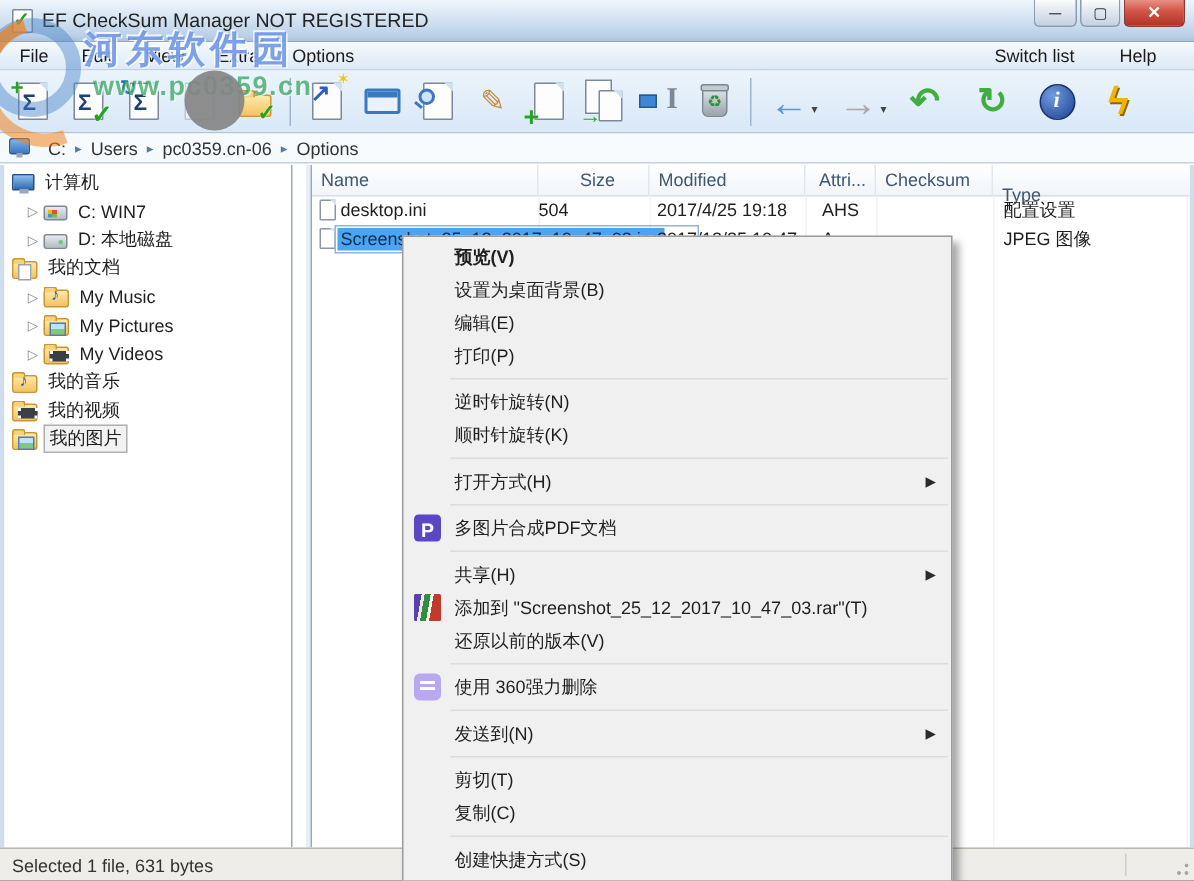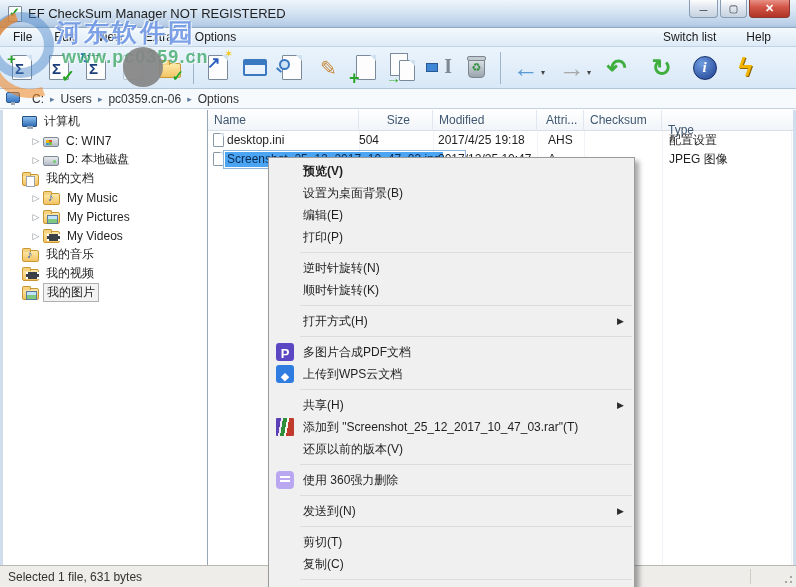--- a/index.html
+++ b/index.html
@@ -77,21 +77,21 @@
   
   .breadcrumb{position:absolute;left:0;top:89px;right:0;height:20px;background:#f7fafd;border-bottom:1px solid #c3d3e4;
     display:flex;align-items:center;padding-left:6px;color:#333;}
   .bc-icon{width:14px;height:11px;background:linear-gradient(#7fb2e8,#3a78c2);border:1px solid #2a5a94;border-radius:2px;position:relative;margin-right:8px;margin-top:-2px;}
   .bc-icon::after{content:"";position:absolute;left:4px;bottom:-3px;width:4px;height:3px;background:#9aa8b6;}
   .bc-seg{padding:0 4px;}
   .bc-sep{color:#5a7aa0;font-size:9px;padding:0 2px;}
   
   .frame-left{position:absolute;left:0;top:110px;width:3px;bottom:22px;background:#cfdded;}
   .frame-right{position:absolute;right:0;top:110px;width:3px;bottom:22px;background:#cfdded;}
-  .tree{position:absolute;left:17px;top:110px;width:192px;bottom:22px;background:#fff;border-right:1px solid #98a6b5;padding-top:2px;}
+  .tree{position:absolute;left:3px;top:110px;width:192px;bottom:22px;background:#fff;border-right:1px solid #98a6b5;padding-top:2px;}
   .splitter{position:absolute;left:204px;top:110px;width:3px;bottom:22px;background:#e8eef5;}
   .tree-row{height:19px;display:flex;align-items:center;white-space:nowrap;}
   .tree-row .lbl{padding:0 3px;}
   .tree-row.selected .lbl{border:1px solid #b0b0b0;background:#f2f2f2;}
   .exp{width:10px;font-size:9px;color:#8a9097;text-align:center;margin-right:2px;}
   .lvl0{padding-left:5px;}
   .lvl1{padding-left:14px;}
   .ti{position:relative;margin-right:4px;flex:0 0 auto;}
   .ti-computer{width:15px;height:11px;background:linear-gradient(#8ec0ef,#2f6cb4);border:1px solid #24507f;border-radius:1px;}
   .ti-computer::after{content:"";position:absolute;left:4px;bottom:-3px;width:6px;height:3px;background:#9aa8b6;}
@@ -377,21 +377,20 @@
     <div class="mi">设置为桌面背景(B)</div>
     <div class="mi">编辑(E)</div>
     <div class="mi">打印(P)</div>
     <div class="msep"></div>
     <div class="mi">逆时针旋转(N)</div>
     <div class="mi">顺时针旋转(K)</div>
     <div class="msep"></div>
     <div class="mi"><span>打开方式(H)</span><span class="arr">▶</span></div>
     <div class="msep"></div>
     <div class="mi"><span class="mic mic-pdf"></span><span>多图片合成PDF文档</span></div>
-    <div class="mi"><span class="mic mic-wps"></span><span>上传到WPS云文档</span></div>
     <div class="msep"></div>
     <div class="mi"><span>共享(H)</span><span class="arr">▶</span></div>
     <div class="mi"><span class="mic mic-rar"></span><span>添加到 "Screenshot_25_12_2017_10_47_03.rar"(T)</span></div>
     <div class="mi">还原以前的版本(V)</div>
     <div class="msep"></div>
     <div class="mi"><span class="mic mic-360"></span><span>使用 360强力删除</span></div>
     <div class="msep"></div>
     <div class="mi"><span>发送到(N)</span><span class="arr">▶</span></div>
     <div class="msep"></div>
     <div class="mi">剪切(T)</div>

